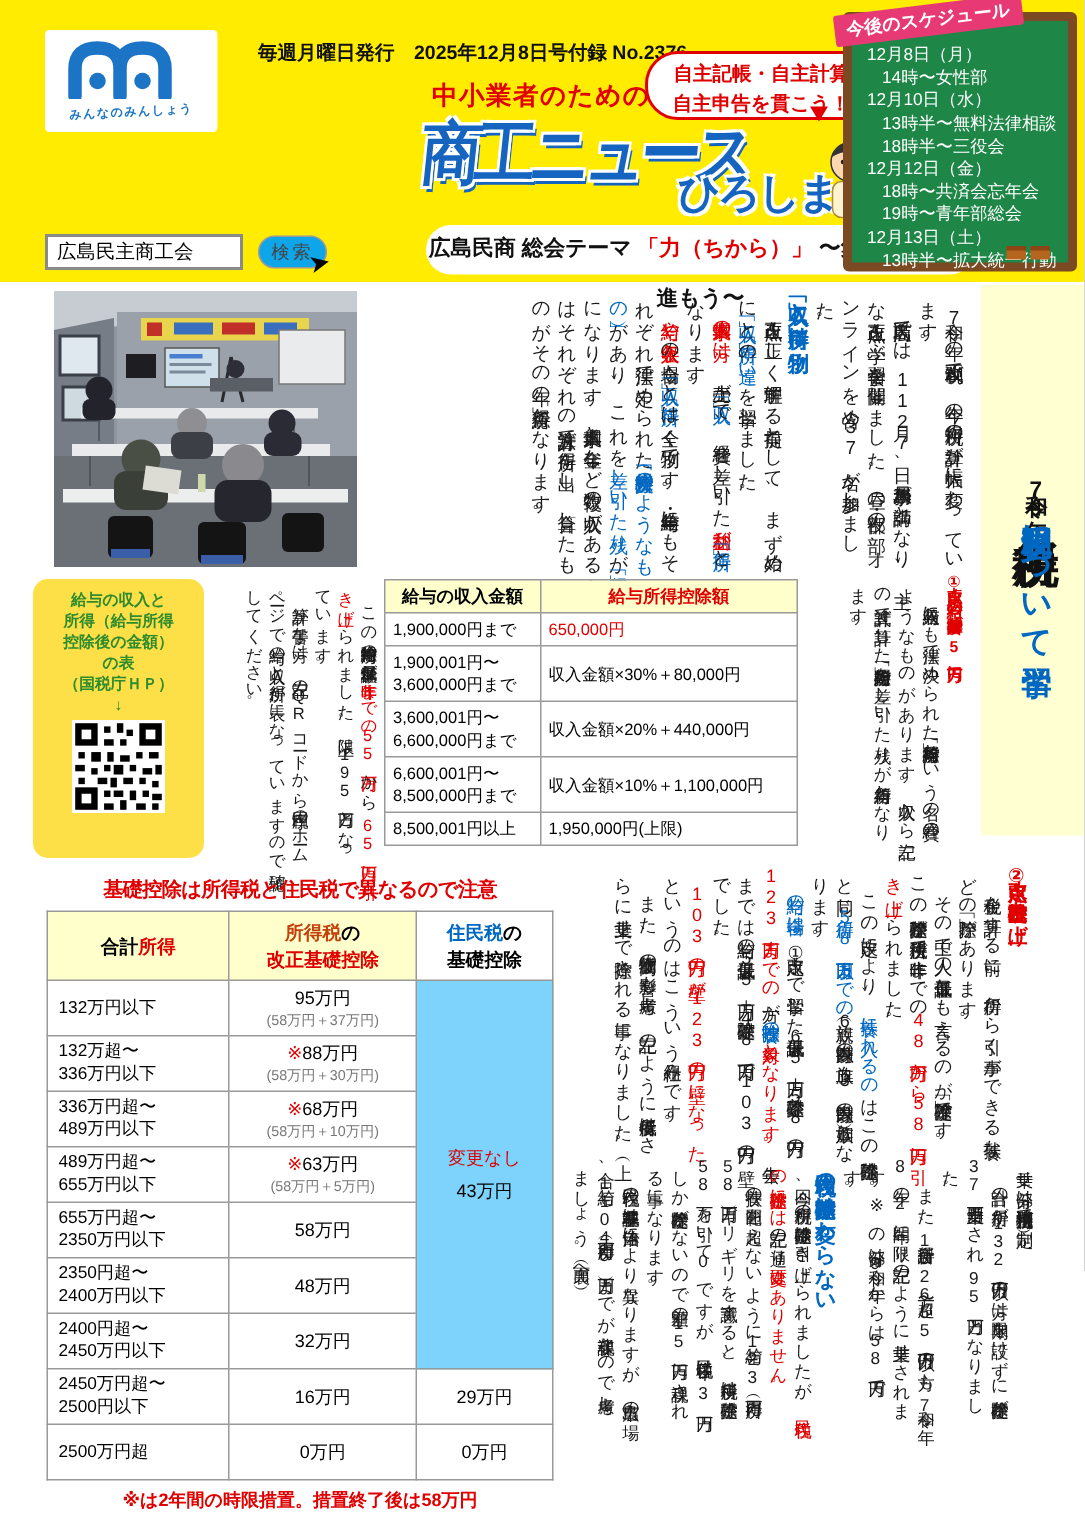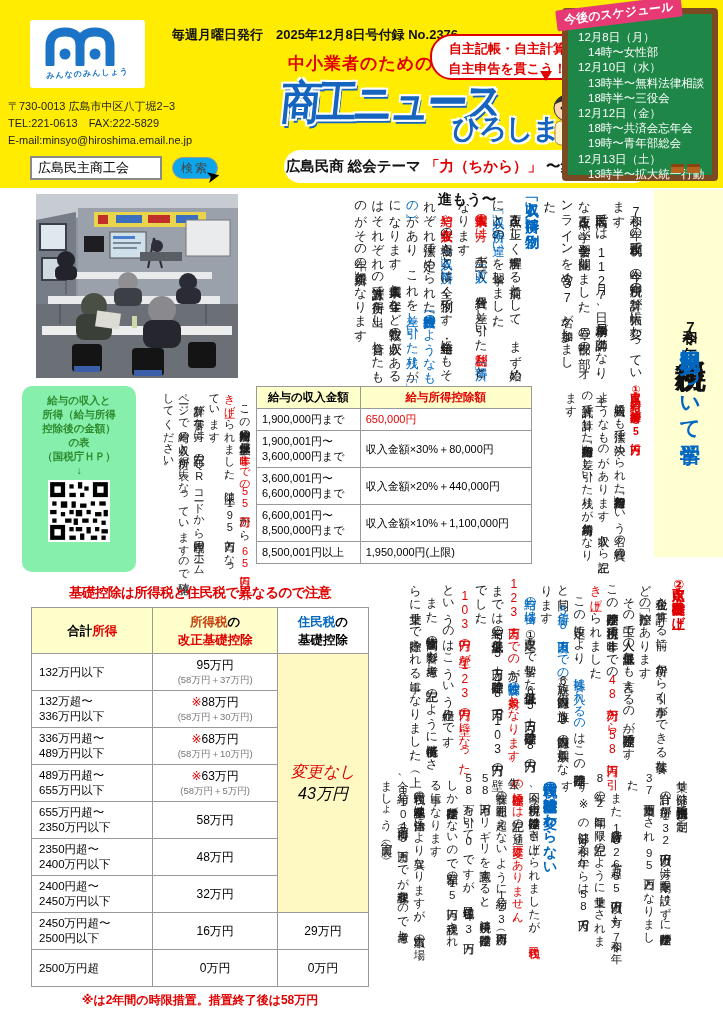--- a/index.html
+++ b/index.html
@@ -54,35 +54,35 @@
   .h-blue2 { font-size:14px; font-weight:bold; color:#0068c0; text-indent:0 !important; }
 
   
   .salary { position:absolute; left:256px; top:386px; width:276px; border-collapse:collapse; font-size:11px; }
   .salary th,.salary td { border:1px solid #999; padding:3px 5px; text-align:left; white-space:pre-line; background:#fff; }
   .salary th { background:#ffffcc; text-align:center; font-size:11.5px; }
   .salary th.red,.salary td.red { color:#e00000; }
 
   
   .qr-sec { position:absolute; left:22px; top:386px; width:230px; height:196px; display:flex; }
-  .qr-box { width:114px; height:186px; background:#86efac; border-radius:10px; padding:7px 6px; text-align:center; }
+  .qr-box { width:114px; height:186px; background:#fde047; border-radius:10px; padding:7px 6px; text-align:center; }
   .qr-box-label { font-size:10.5px; line-height:14px; color:#2e8b2e; font-weight:bold; white-space:pre-line; }
   .qr-svg { margin-top:3px; }
   .qr-text { width:116px; height:196px; font-size:11px; line-height:15.3px; padding-left:4px; }
 
   
   .basic-wrap { position:absolute; left:31px; top:584px; width:338px; }
   .basic-title { color:#e00000; font-weight:bold; font-size:13.5px; text-align:center; margin-bottom:5px; letter-spacing:-0.5px; }
   .basic { width:100%; border-collapse:collapse; font-size:12px; }
   .basic th,.basic td { border:1px solid #999; padding:2px 4px; text-align:center; white-space:pre-line; }
   .basic th { font-weight:bold; height:46px; font-size:12.5px; line-height:18px; }
   .basic th.yel { background:#ffffcc; }
   .basic td.range { text-align:left; padding-left:7px; font-size:11.5px; line-height:15px; height:37px; }
   .basic td .sub { display:block; font-size:9.5px; color:#777; }
-  .basic td.merged { background:#fef9c3; font-size:16px; line-height:22px;font-style:italic; }
+  .basic td.merged { background:#7dd3fc; font-size:12px; line-height:22px; }
   .basic-foot { color:#e00000; font-weight:bold; font-size:12px; text-align:center; margin-top:5px; }
 </style>
 </head>
 <body>
 
 <div class="page">
 
   <div class="header">
     <div class="logo-box">
       <svg width="92" height="42" viewBox="0 0 92 42">
@@ -92,25 +92,20 @@
       </svg>
       <span class="logo-caption">みんなのみんしょう</span>
     </div>
     <div class="issue-line">毎週月曜日発行　2025年12月8日号付録 No.2376</div>
     <div class="tagline">中小業者のための情報満載！</div>
     <div class="main-title">商工ニュース</div>
     <div class="sub-title">ひろしま</div>
     <div class="slogan">
       <span>自主記帳・自主計算</span><br>
       <span>自主申告を貫こう！</span>
-    </div>
-    <div class="addr">
-      <div>〒730-0013 広島市中区八丁堀2−3</div>
-      <div>TEL:221-0613　FAX:222-5829</div>
-      <div>E-mail:minsyo@hiroshima.email.ne.jp</div>
     </div>
     <div class="search-row">
       <input class="search-input" readonly="" value="広島民主商工会" style="">
       <button class="search-btn">検索</button>
       <span class="cursor-icon">➤</span>
     </div>
     <div class="theme-strip"><span>広島民商 総会テーマ </span><span style="color: rgb(224, 0, 0);">「力（ちから）」</span><span> 〜集い・学び・進もう〜</span></div>
 
     <svg class="chara" style="left:545px; top:92px;" width="44" height="58" viewBox="0 0 44 58">
       <circle cx="22" cy="16" r="13" fill="#fcd7b0" stroke="#333" stroke-width="1"></circle>

